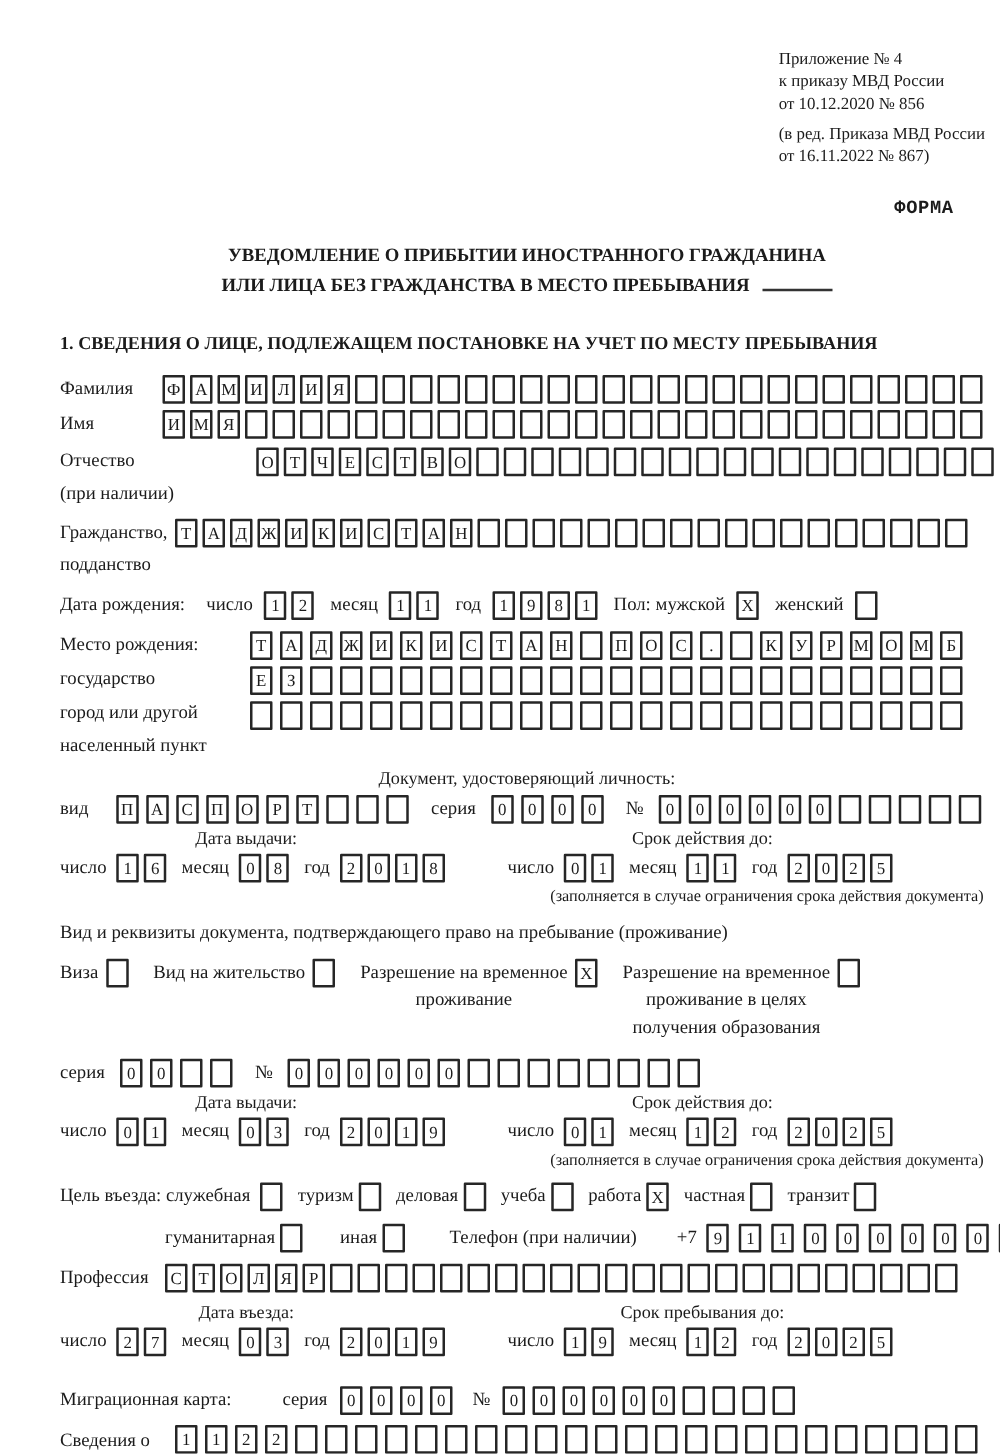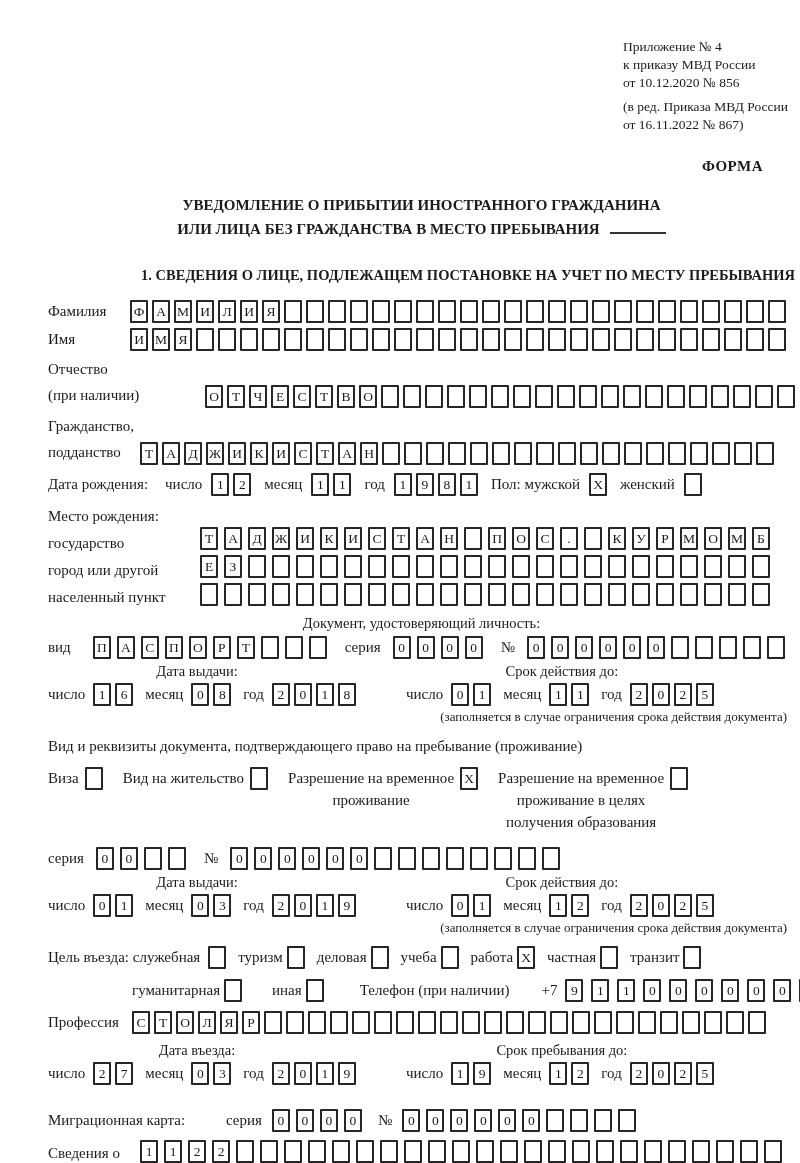--- a/index.html
+++ b/index.html
@@ -5,38 +5,38 @@
   * { margin:0; padding:0; box-sizing:border-box; }
   html,body { background:#fff; }
   body {
     width:800px; height:1163px; overflow:hidden;
     padding:38px 5px 0 48px;
     font-family:"Liberation Serif","DejaVu Serif",serif;
     color:#1b1b1b; font-size:15px;
   }
   .header-note { margin-left:575px; width:190px; font-size:13.5px; line-height:1.35; }
   .header-note .sub { margin-top:5px; }
-  .forma { text-align:right; padding-right:32px; font-weight:bold; font-size:15px; margin-top:24px; letter-spacing:.5px; }
+  .forma { text-align:right; padding-right:32px; font-weight:bold; font-size:15px; margin-top:24px; letter-spacing:.5px;font-family:Liberation Mono, monospace; }
   .title { text-align:center; font-weight:bold; font-size:15px; line-height:1.6; margin-top:18px; }
   .blank-line { display:inline-block; width:56px; height:13px; border-bottom:2px solid #333; margin-left:10px; }
-  .sec-heading { text-align:right; font-weight:bold; font-size:14.5px; margin-top:26px; margin-bottom:16px; }
+  .sec-heading { text-align:left; font-weight:bold; font-size:14.5px; margin-top:26px; margin-bottom:16px; }
 
   .cell {
     display:inline-block; width:18px; height:23px;
     border:2px solid #262626; border-radius:1px;
     margin-right:4px; text-align:center;
     font-size:13.5px; line-height:19px; vertical-align:middle;
     background:#fff;
   }
   .p24 .cell, .cell.p24 { margin-right:6px; }
   .p26 .cell { margin-right:8px; }
   .cells { display:inline-block; white-space:nowrap; line-height:0; }
 
   .frow { display:flex; align-items:center; margin-top:5px; }
-  .frow.top { align-items:flex-end;font-family:Liberation Serif, serif; }
+  .frow.top { align-items:flex-start;font-family:Liberation Serif, serif; }
   .lblcol { flex:none; line-height:26px; }
   .lbl { flex:none; }
   .stack3 > div { margin-bottom:5px; line-height:0; }
 
   .dates { display:flex; margin-top:4px; }
   .dcol1 { width:358px; flex:none; }
   .dhead { text-align:center; font-size:14.5px; }
   .dc1h { padding-right:60px; }
   .drow { display:flex; align-items:center; column-gap:8px; margin-top:3px; line-height:0; }
   .drow .lbl { line-height:23px; }

